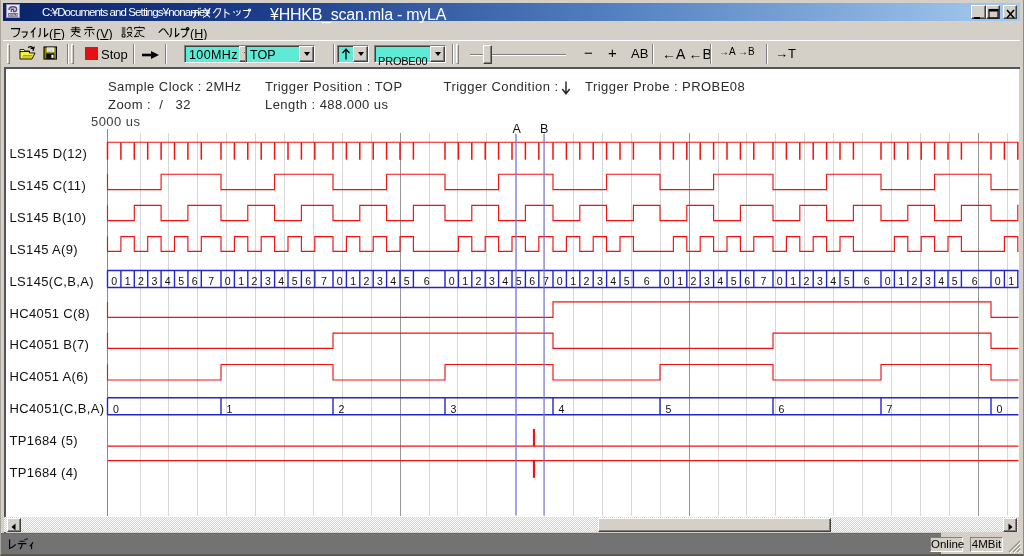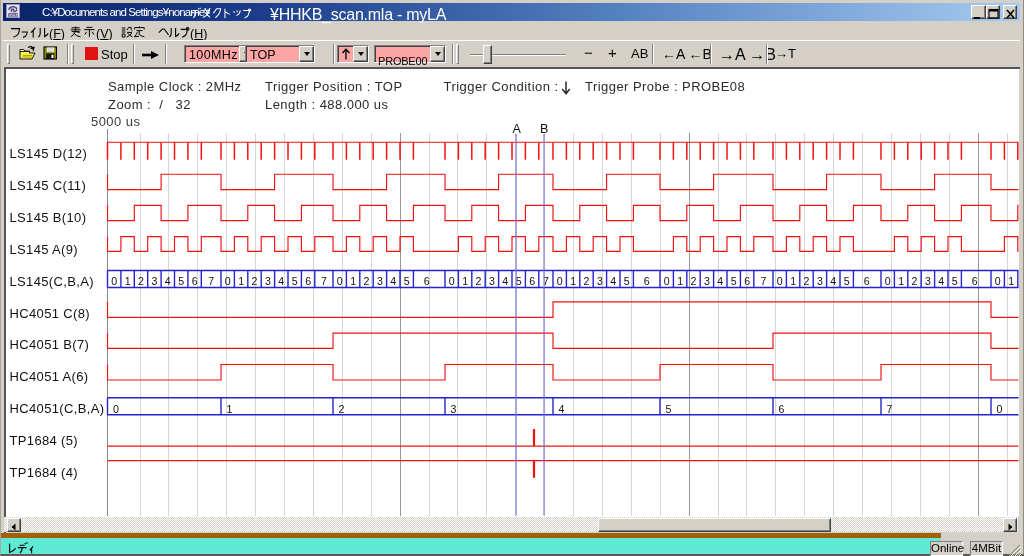--- a/index.html
+++ b/index.html
@@ -18,21 +18,21 @@
   box-shadow:inset -1px -1px 0 #808080; }
 .menubar { position:absolute; left:3px; top:22px; width:1017px; height:18px; }
 .toolbar { position:absolute; left:3px; top:40px; width:1017px; height:26px;
   border-top:1px solid #fff; }
 .sep { position:absolute; top:3px; width:2px; height:20px;
   border-left:1px solid #808080; border-right:1px solid #fff; }
 .grip { position:absolute; top:3px; width:3px; height:20px; background:#d4d0c8;
   border-top:1px solid #fff; border-left:1px solid #fff;
   border-right:1px solid #808080; border-bottom:1px solid #808080; }
 .tool-txt { position:absolute; font-size:12.5px; color:#000; white-space:nowrap; }
-.combo { position:absolute; top:4px; height:18px; background:#fca5a5;
+.combo { position:absolute; top:4px; height:18px; background:#5eead4;
   border-top:1.5px solid #808080; border-left:1.5px solid #808080;
   border-bottom:1.5px solid #fff; border-right:1.5px solid #fff;
   box-shadow:inset 1px 1px 0 #404040; font-size:12.5px; color:#000; }
 .combo .cv { position:absolute; left:4px; top:2px; white-space:nowrap; }
 .drop { position:absolute; right:0px; top:0px; width:15px; height:100%;
   background:#d4d0c8; border-top:1px solid #fff; border-left:1px solid #fff;
   border-right:1px solid #404040; border-bottom:1px solid #404040;
   box-shadow:inset -1px -1px 0 #808080; }
 .drop:after { content:""; position:absolute; left:3.5px; top:5px;
   border-left:3.5px solid transparent; border-right:3.5px solid transparent;
@@ -44,21 +44,21 @@
   background:repeating-conic-gradient(#ffffff 0% 25%, #d4d0c8 0% 50%) 0 0/2px 2px; }
 .sbtn { position:absolute; top:0.5px; width:14px; height:14px; background:#d4d0c8;
   border-top:1px solid #fff; border-left:1px solid #fff;
   border-right:1px solid #404040; border-bottom:1px solid #404040;
   box-shadow:inset -1px -1px 0 #808080; }
 .thumb { position:absolute; left:594px; top:0.5px; width:233px; height:14px; background:#d4d0c8;
   border-top:1px solid #fff; border-left:1px solid #fff;
   border-right:1px solid #404040; border-bottom:1px solid #404040;
   box-shadow:inset -1px -1px 0 #808080; }
 .status { position:absolute; left:1px; top:533px; width:940px; height:21px;
-  background:#5eead4; border-top:5px solid #a16207; }
+  background:#737373; border-top:1px solid #a16207; }
 .panel { position:absolute; top:3px; height:15px; background:#d4d0c8;
   border-top:1px solid #808080; border-left:1px solid #808080;
   border-bottom:1px solid #fff; border-right:1px solid #fff;
   font-size:11.5px; color:#000; text-align:center; }
 svg.jp { position:absolute; }
 </style>
 </head>
 <body>
 <div class="win"></div>
 
@@ -182,21 +182,21 @@
   <div class="grip" style="left:453px"></div>
 
   <div style="position:absolute;left:467px;top:13px;width:96px;height:2px;border-top:1px solid #808080;border-bottom:1px solid #fff"></div>
   <div style="position:absolute;left:480px;top:4px;width:9px;height:19px;background:#d4d0c8;border-top:1px solid #fff;border-left:1px solid #fff;border-right:1px solid #404040;border-bottom:1px solid #404040;box-shadow:inset -1px -1px 0 #808080"></div>
   <span class="tool-txt" style="left:581px;top:3px;font-size:15px">−</span>
   <span class="tool-txt" style="left:605px;top:3px;font-size:15px">+</span>
   <span class="tool-txt" style="left:628px;top:5px;font-size:13px">AB</span>
   <div class="sep" style="left:649px"></div>
   <span class="tool-txt" style="left:659px;top:5px;font-size:14px">←A ←B</span>
   <div class="sep" style="left:707px"></div>
-  <span class="tool-txt" style="left:716px;top:5px;font-size:16px">→A →B</span>
+  <span class="tool-txt" style="left:716px;top:5px;font-size:10px">→A →B</span>
   <div class="sep" style="left:763px"></div>
   <span class="tool-txt" style="left:772px;top:5px;font-size:13px">→T</span>
 </div>
 
 <div class="client-border"></div>
 <div class="client"></div>
 <svg width="1015" height="449" viewBox="0 0 1015 449" style="position:absolute;left:4px;top:67px">
     <g shape-rendering="crispEdges">
       <line x1="136.0" y1="66.0" x2="136.0" y2="448.5" stroke="#d7d7d7" stroke-width="1"></line>
       <line x1="164.9" y1="66.0" x2="164.9" y2="448.5" stroke="#d7d7d7" stroke-width="1"></line>

